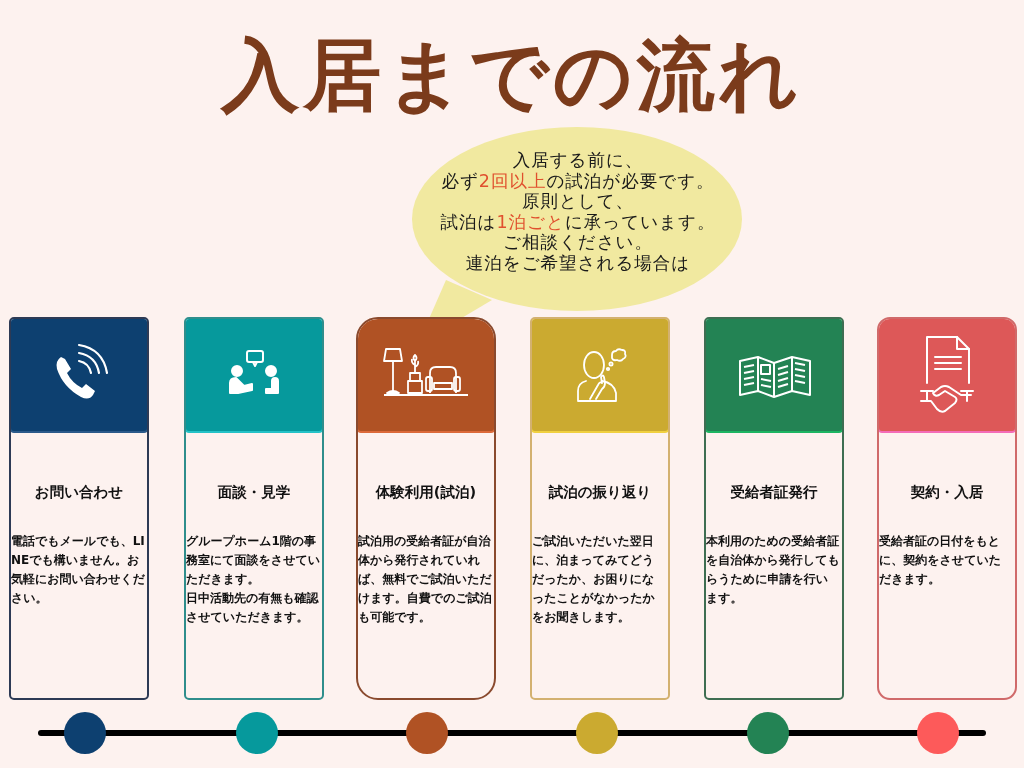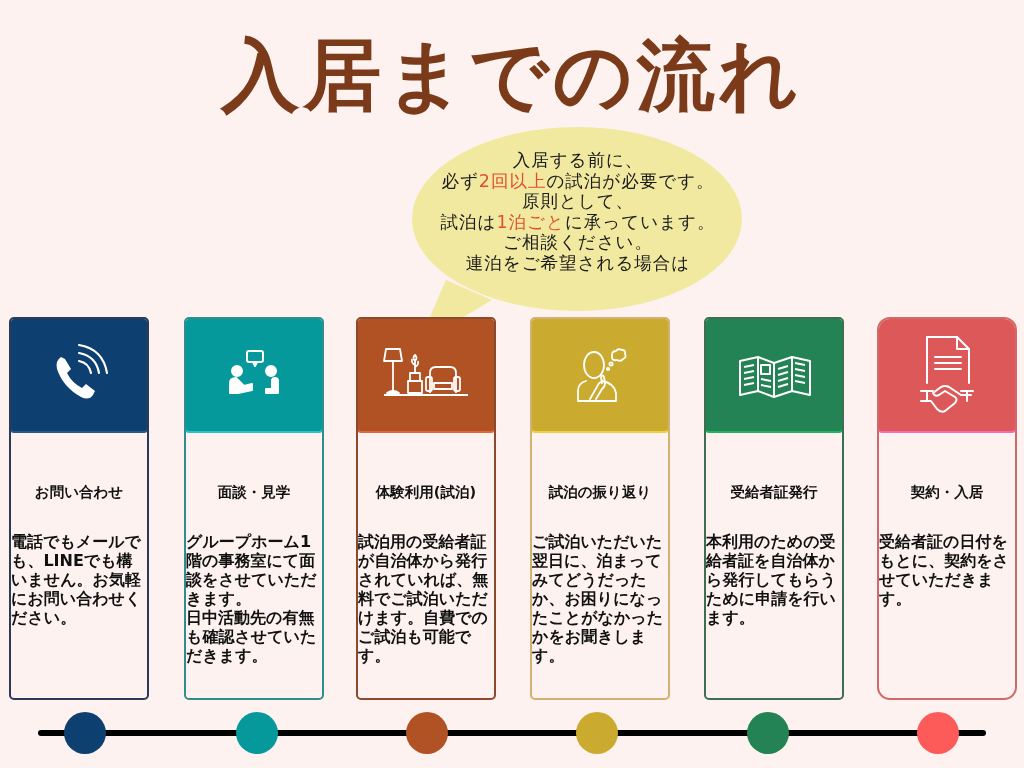--- a/index.html
+++ b/index.html
@@ -54,21 +54,21 @@
       position: absolute;
       left: 0; right: 0; top: 164px;
       text-align: center;
       font-size: 14.5px;
       font-weight: bold;
       color: #111;
     }
     .card-body {
       position: absolute;
       left: 0; right: 2px; top: 213px;
-      font-size: 16px;
+      font-size: 12px;
       font-weight: bold;
       line-height: 19px;
       color: #111;
       white-space: pre-line;
       word-break: break-all;
     }
     .timeline {
       position: absolute;
       left: 38px; top: 730px;
       width: 948px; height: 6px;
@@ -123,21 +123,21 @@
       <circle cx="49" cy="28" r="5"></circle>
       <path d="M8 50 v-10 q0 -5 6 -5 l8 8 l8 -2 v6 l-14 3 z"></path>
       <path d="M44 50 v-4 h6 v-8 q0 -3 3 -3 q3 0 3 3 v12 z"></path>
     </svg>
   </div>
   <div class="card-title">面談・見学</div>
   <div class="card-body">グループホーム1階の事務室にて面談をさせていただきます。
 日中活動先の有無も確認させていただきます。</div>
 </div>
 
-<div class="card" style="left: 356px; border-color: rgb(138, 74, 46);">
+<div class="card" style="left: 356px; border-color: rgb(138, 74, 46); border-radius: 22px;">
   <div class="card-head" style="background: rgb(176, 82, 36); border-color: rgb(220, 106, 58);">
     <svg viewBox="0 0 88 64" style="width:88px;" fill="none" stroke="#fff" stroke-width="1.8" stroke-linejoin="round">
       <path d="M4 6 h14 l2 12 h-18 z"></path>
       <path d="M11 18 v30"></path>
       <path d="M5 50 q6 -4 12 0 z"></path>
       <rect x="26" y="38" width="14" height="12"></rect>
       <rect x="28" y="30" width="10" height="8"></rect>
       <path d="M33 30 v-14 M33 22 q-4 -2 -3 -6 M33 24 q4 -2 3 -6 M33 18 q-3 -3 0 -6 q3 3 0 6"></path>
       <path d="M48 50 v-20 q0 -6 6 -6 h14 q6 0 6 6 v20"></path>
       <rect x="44" y="34" width="6" height="14" rx="2"></rect>

